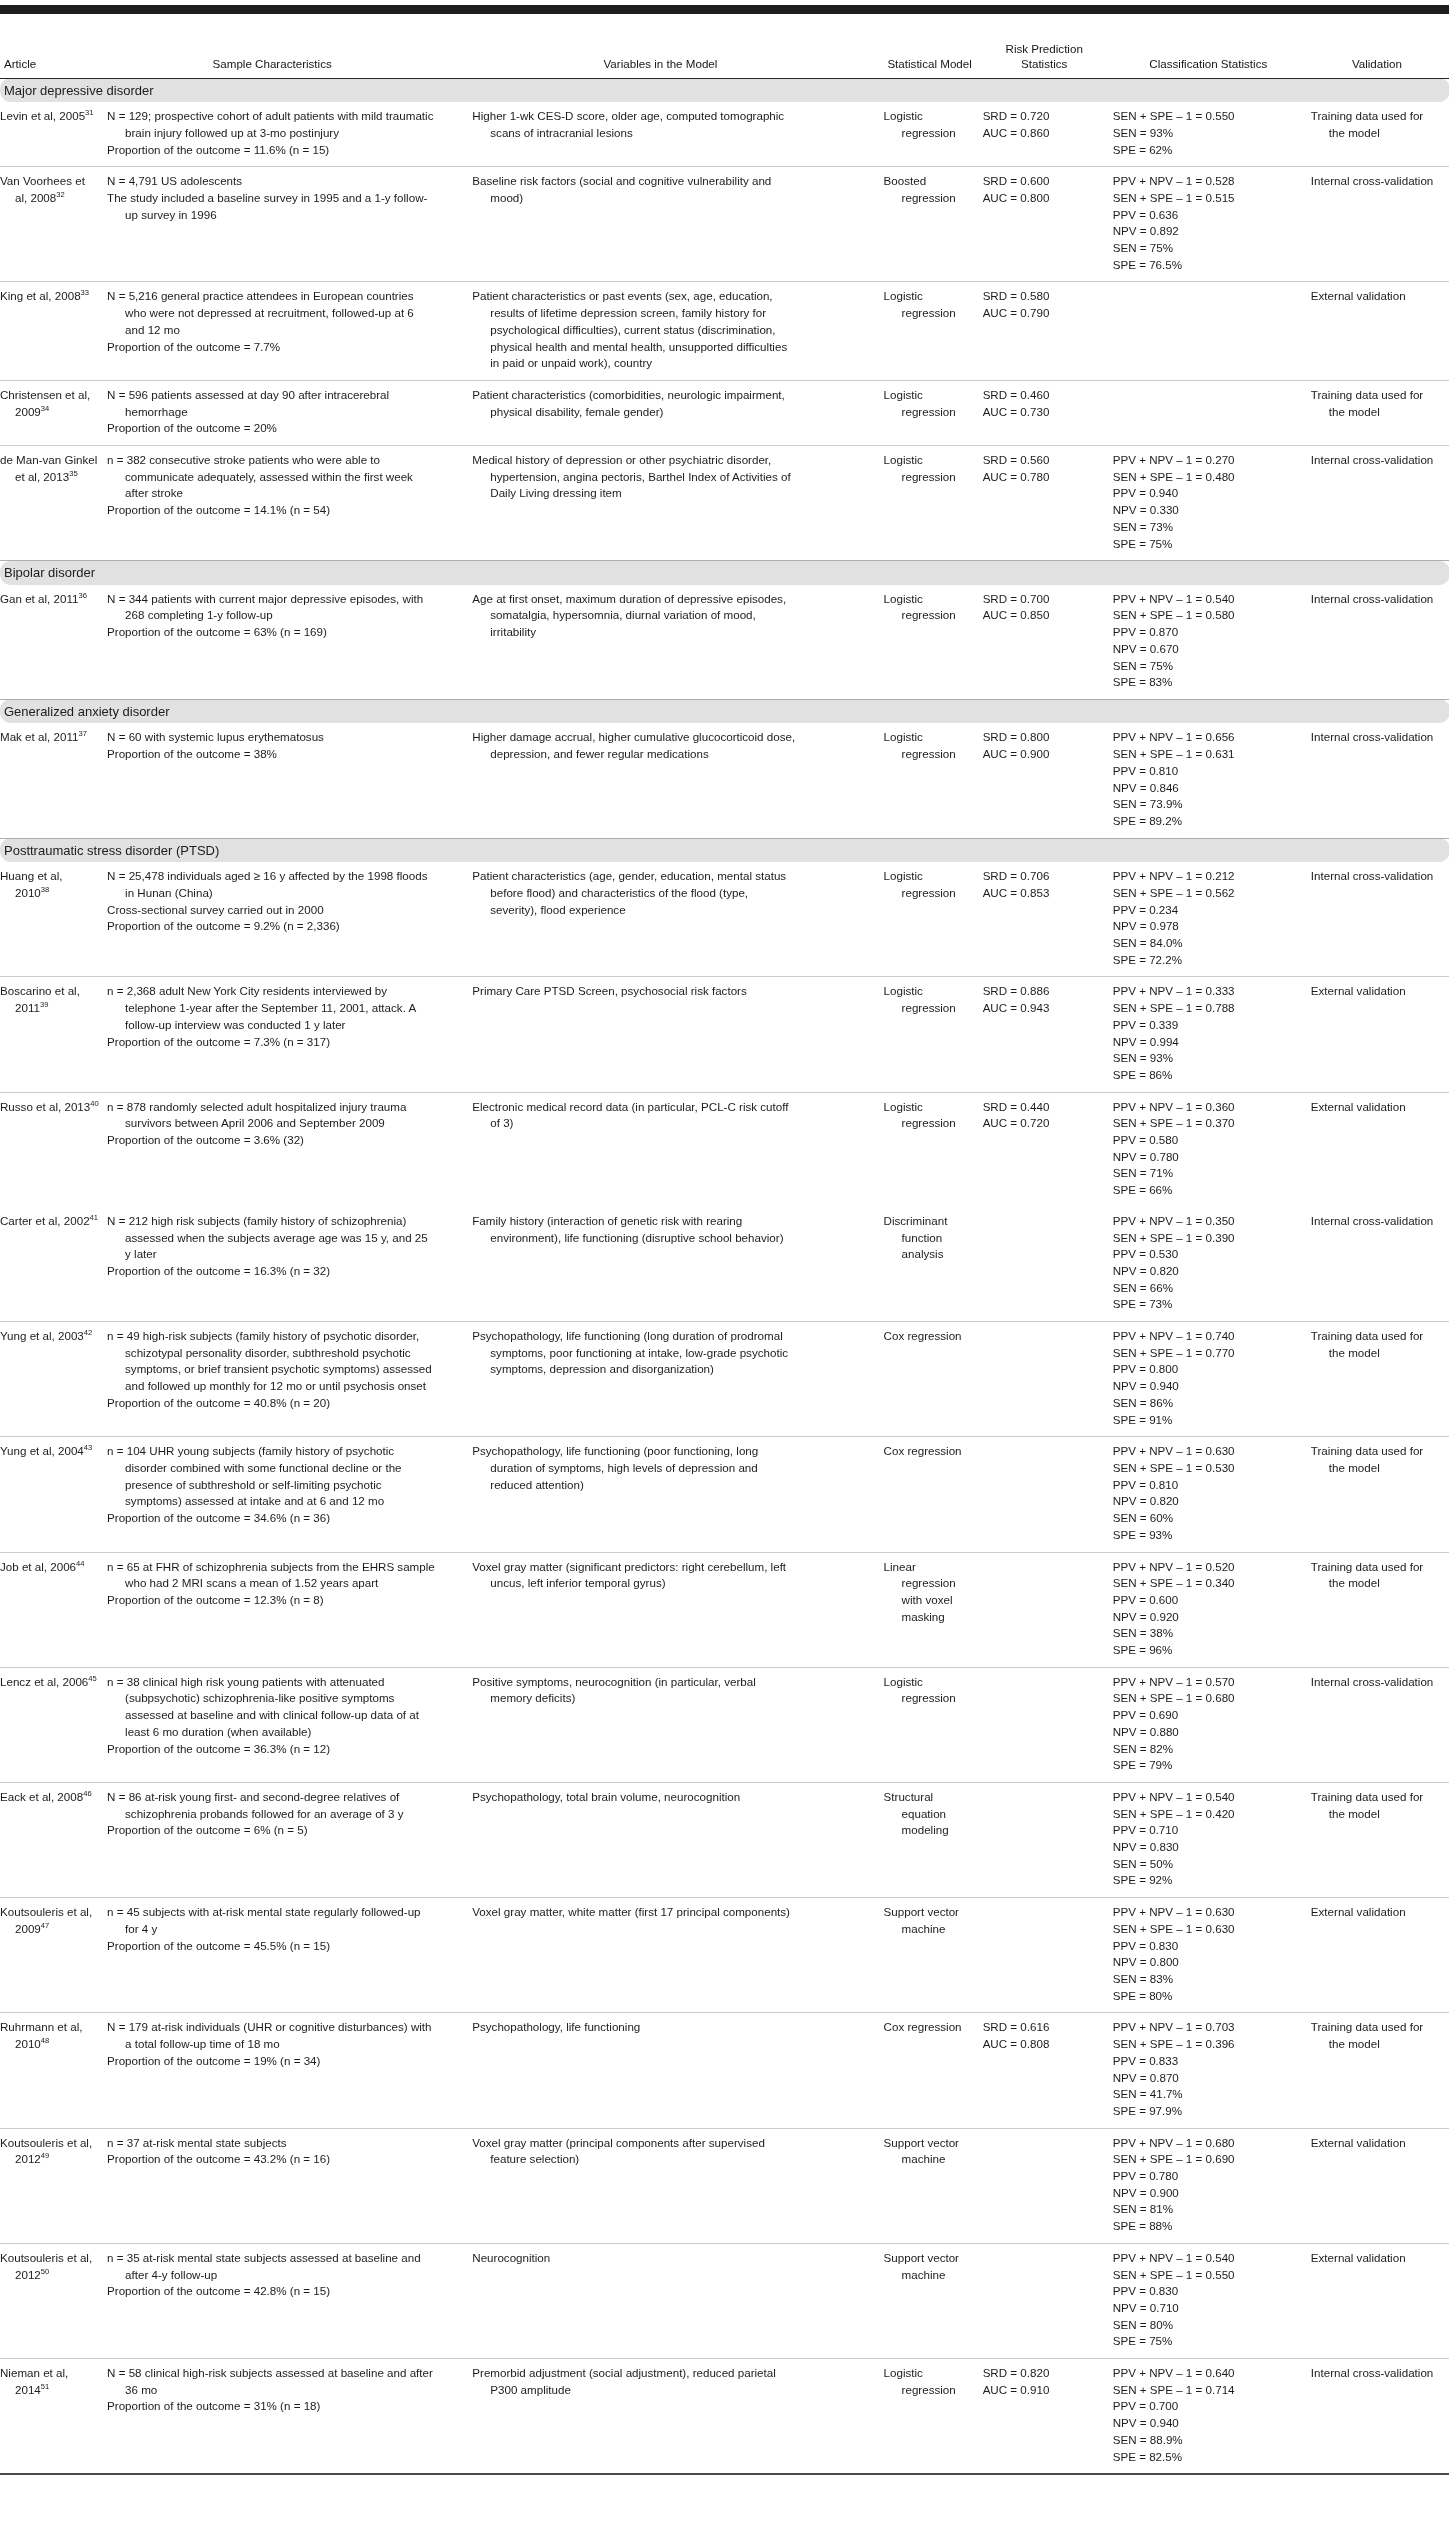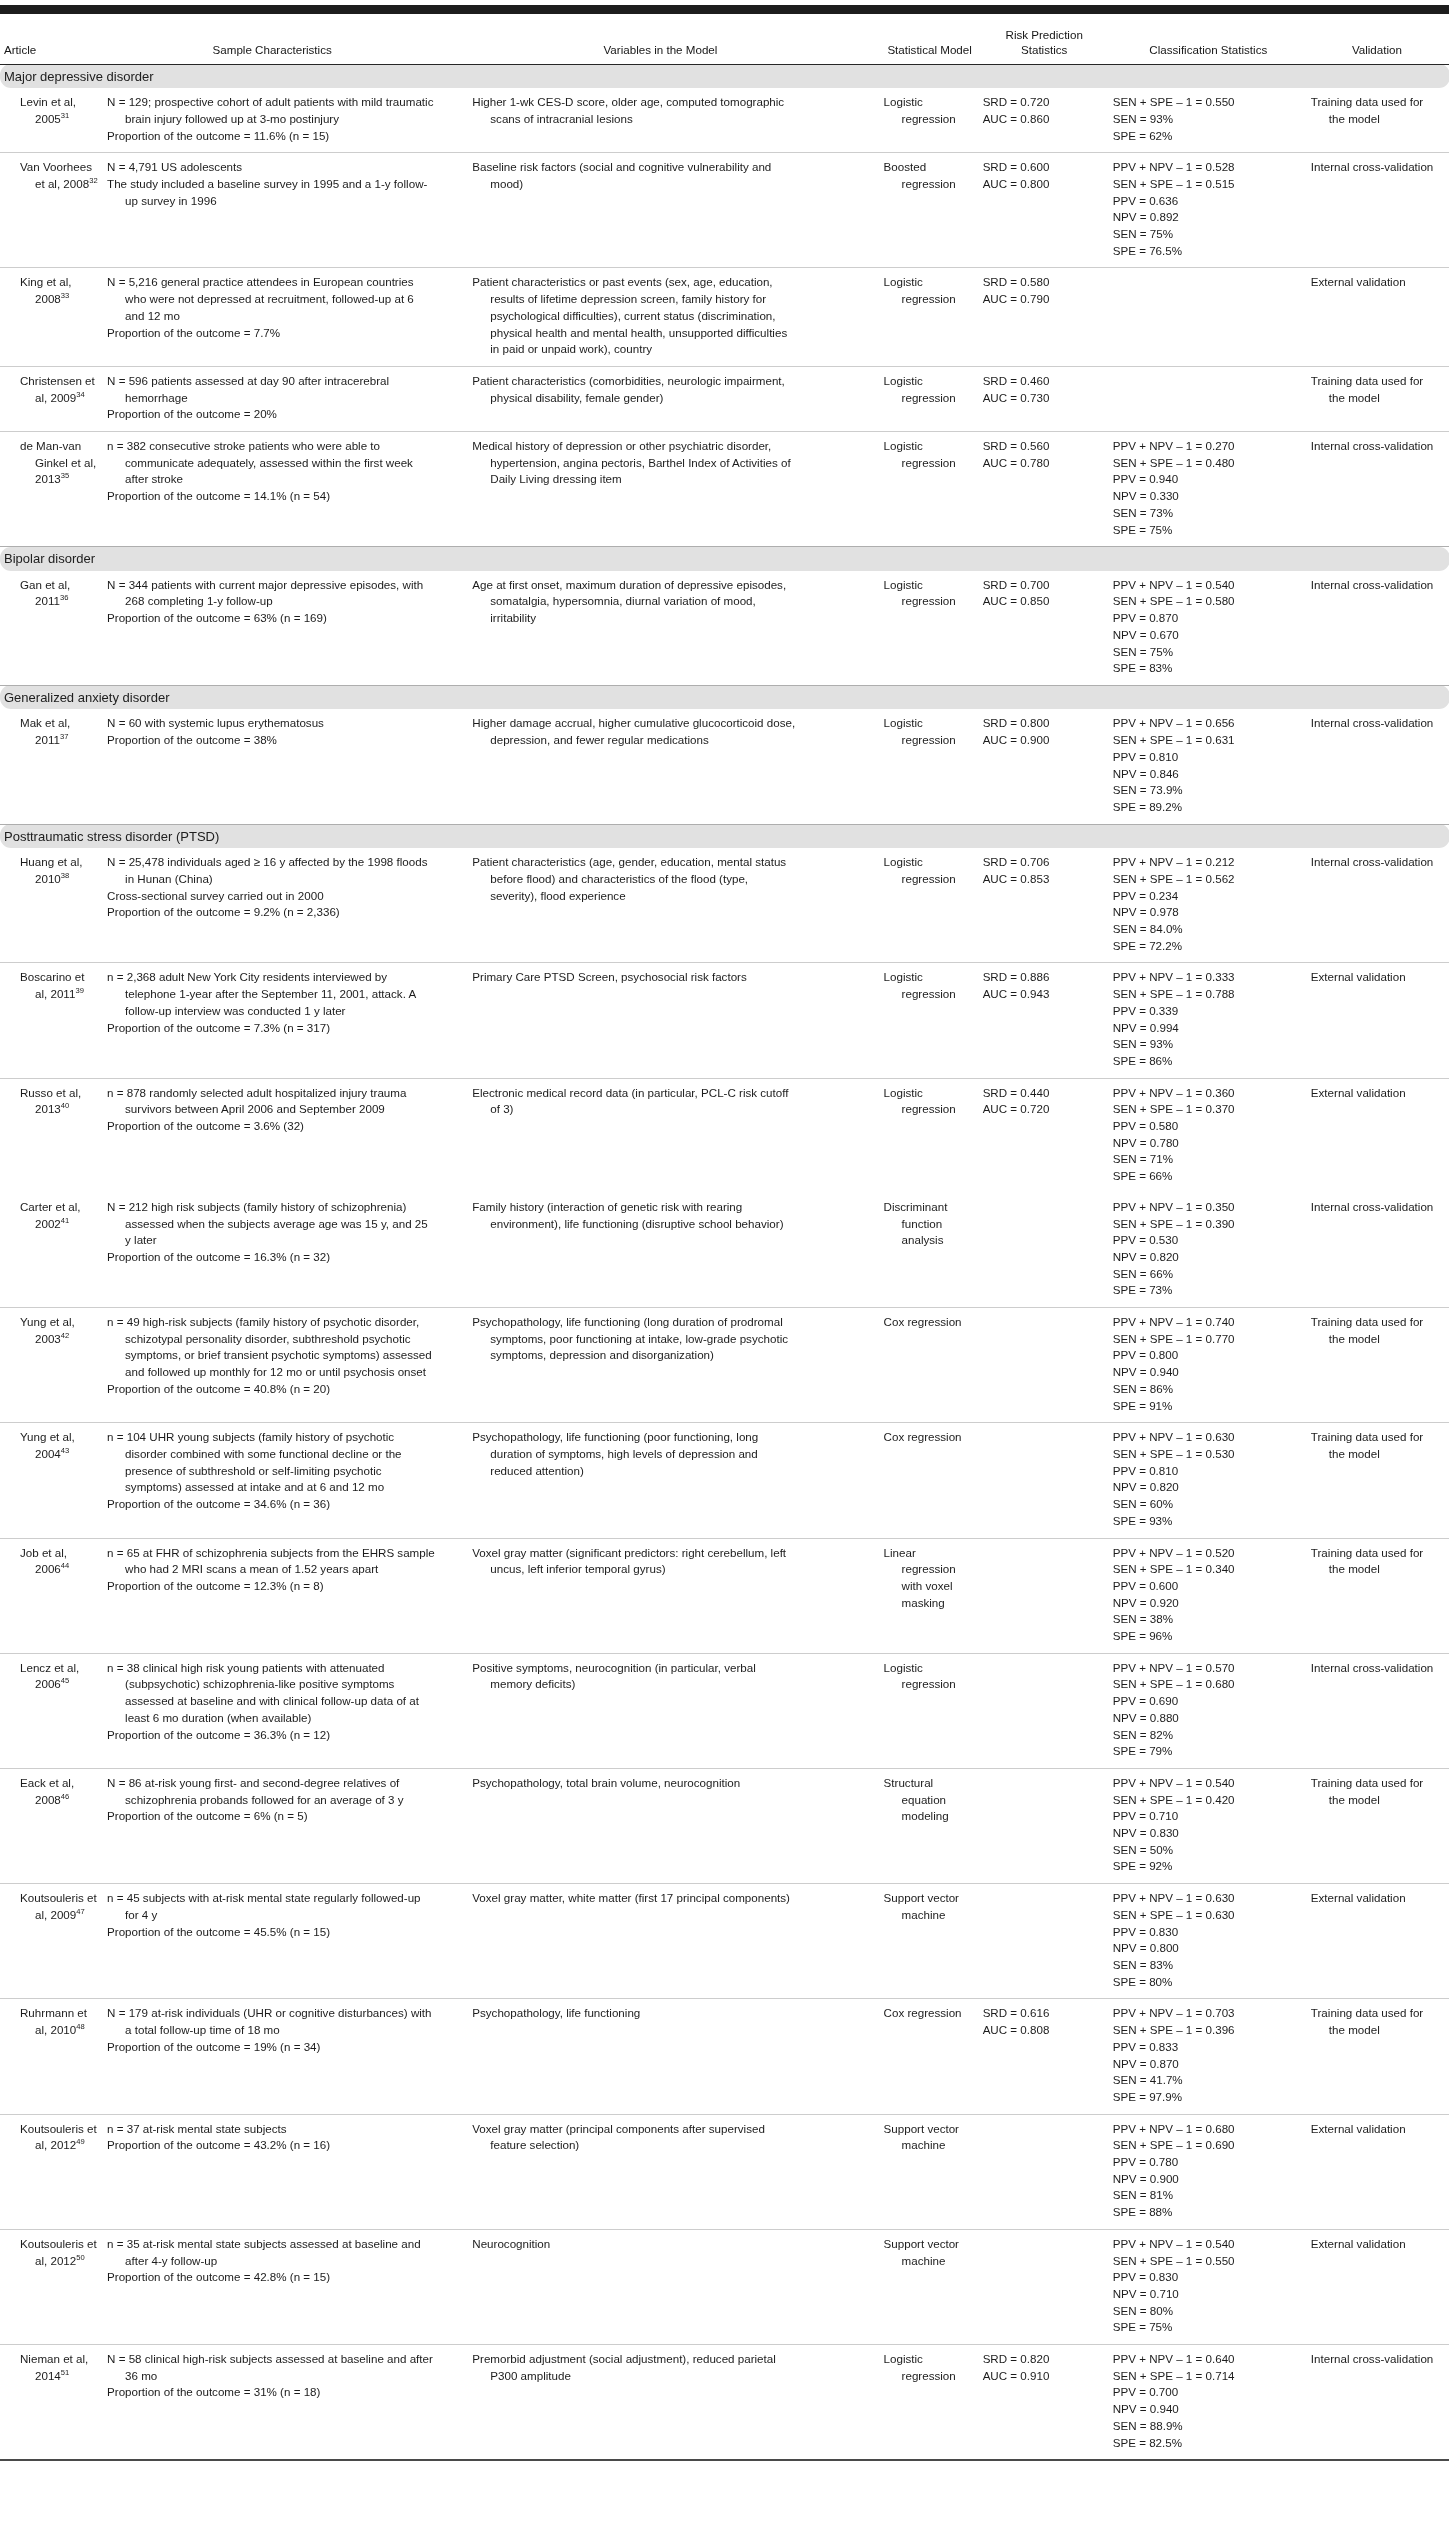--- a/index.html
+++ b/index.html
@@ -19,21 +19,21 @@
   }
   .title-rule { height: 2.5px; background: #1d1d1d; }
 
   table { border-collapse: collapse; table-layout: fixed; width: 1450px; }
 
   thead th {
     vertical-align: bottom;
     font-weight: 400;
     font-size: 11.6px;
     line-height: 15px;
-    padding: 13px 7px 7px 0;
+    padding: 27px 7px 7px 0;
     border-bottom: 1.5px solid #262626;
     color: #161616;
   }
   thead th.c0 { text-align: left; padding-left: 4px; }
   thead th.c1, thead th.c2, thead th.c3, thead th.c4, thead th.c5, thead th.c6 { text-align: center; }
 
   tr.section td {
     background: #e1e1e1;
     border-top: 1px solid #aeaeae;
     font-size: 13px;
@@ -48,21 +48,21 @@
     vertical-align: top;
     font-size: 11.6px;
     line-height: 16.7px;
     padding: 6px 8px 8px 0;
     border-top: 1px solid #cdcdcd;
   }
   tr.data.first td { border-top: none; }
 
   td.article { padding-left: 4px; }
   .hang { padding-left: 18px; text-indent: -18px; }
-  .art-hang { padding-left: 15px; text-indent: -15px; margin-left: 20px; }
+  .art-hang { padding-left: 15px; text-indent: -15px; }
   sup { font-size: 7.6px; vertical-align: super; line-height: 0; }
 
   td.sample p { max-width: 331px; }
   td.vars p  { max-width: 323px; margin-left: 28px; }
   td.model p { max-width: 83px; }
   td.valid p { max-width: 126px; }
   .stat { white-space: nowrap; }
 
   .foot-rule { height: 1.5px; background: #4a4a4a; }
   .footnote {

